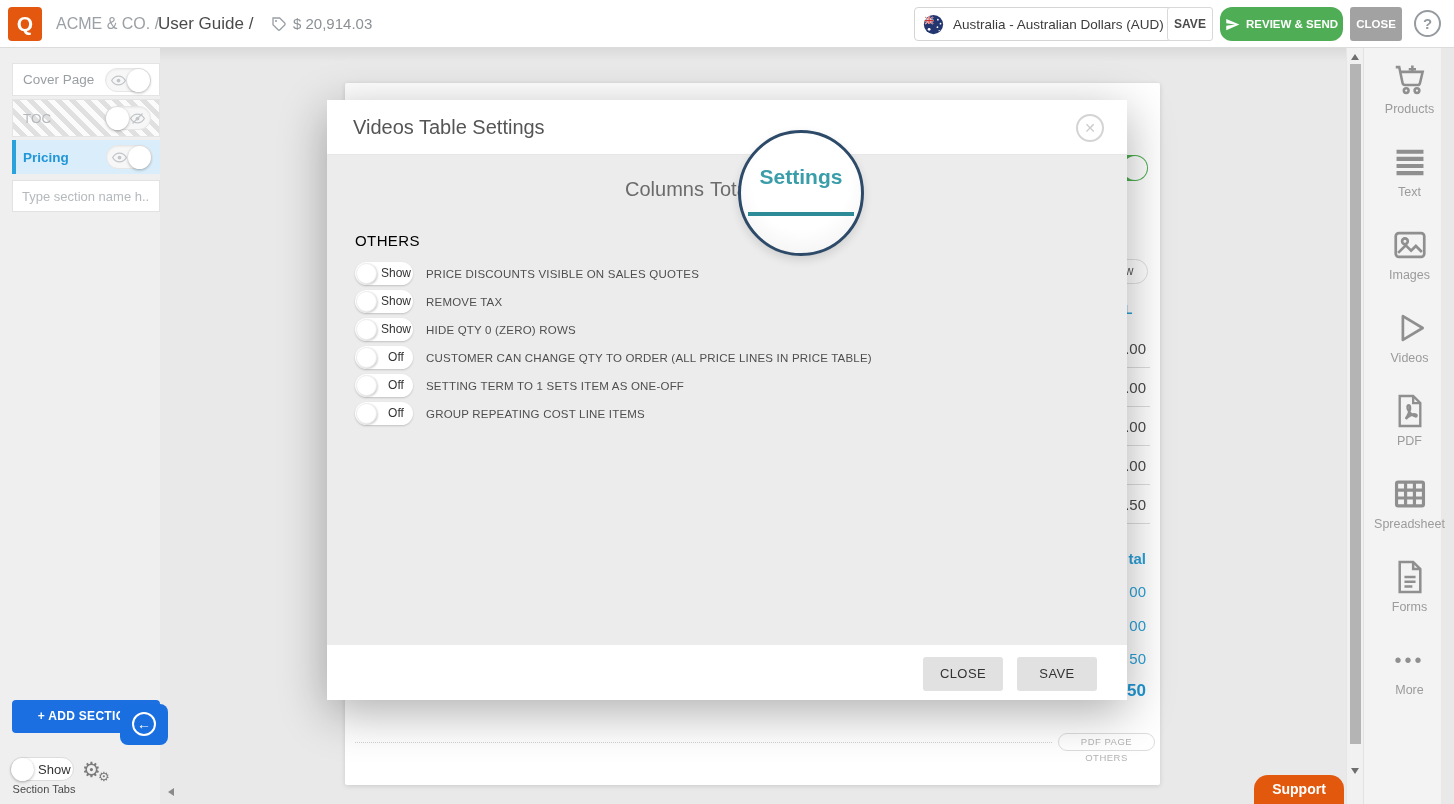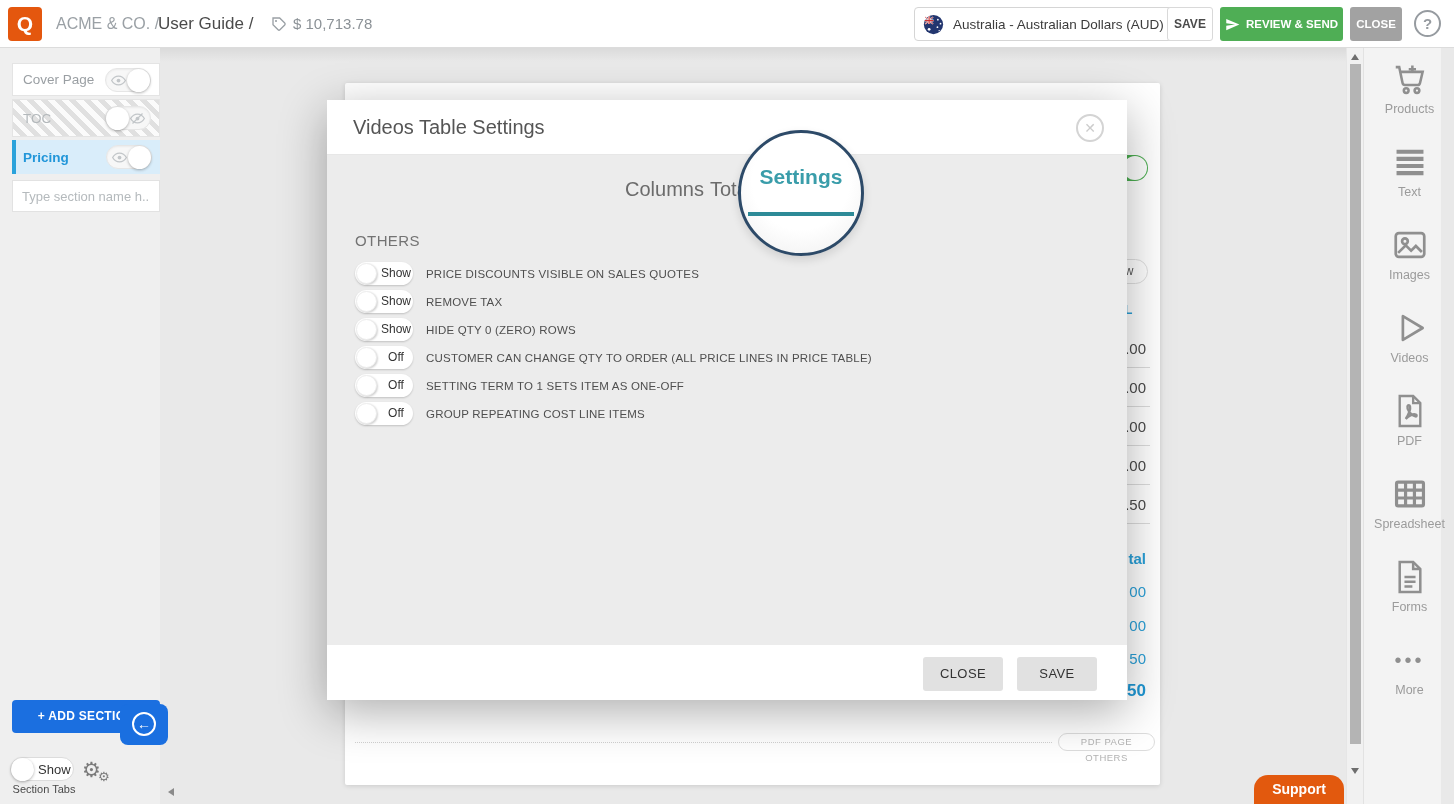--- a/index.html
+++ b/index.html
@@ -18,21 +18,21 @@
   .price { position:absolute; left:293px; top:0; line-height:48px; font-size:15px; color:#8b9196; }
   .currency { position:absolute; left:914px; top:7px; width:282px; height:34px; background:#fff;
     border:1px solid #d5d5d5; border-radius:4px; display:flex; align-items:center; padding:0 8px; cursor:pointer; }
   .flag { width:21px; height:21px; margin-right:9px; flex:0 0 auto; }
   .currency-label { font-size:13.5px; color:#3c3c3c; white-space:nowrap; }
   .currency-chev { margin-left:auto; width:12px; height:12px; color:#555; }
   .btn-save-top { position:absolute; left:1167px; top:7px; width:46px; height:34px; background:#fff;
     border:1px solid #d9d9d9; border-radius:3px; font-size:12px; font-weight:600; color:#4a4a4a;
     text-align:center; line-height:32px; cursor:pointer; }
   .btn-review { position:absolute; left:1220px; top:7px; width:123px; height:34px; background:#4fae55;
-    border-radius:3px; color:#fff; font-size:11.5px; font-weight:700; display:flex; align-items:center;
+    border-radius:12px; color:#fff; font-size:11.5px; font-weight:700; display:flex; align-items:center;
     justify-content:center; gap:6px; cursor:pointer; }
   .btn-close-top { position:absolute; left:1350px; top:7px; width:52px; height:34px; background:#a2a2a2;
     border-radius:3px; color:#fff; font-size:11.5px; font-weight:700; text-align:center; line-height:34px; cursor:pointer; }
   .help { position:absolute; left:1414px; top:10px; width:27px; height:27px; border:2px solid #969ba0;
     border-radius:50%; color:#969ba0; font-size:15px; font-weight:700; text-align:center; line-height:23px; cursor:pointer; }
 
   
   .lsidebar { position:absolute; left:0; top:48px; width:160px; height:756px; background:#efefef; z-index:20; }
   .sec { position:absolute; left:12px; width:148px; background:#fff; border:1px solid #e4e4e4;
     display:flex; align-items:center; cursor:pointer; }
@@ -103,21 +103,21 @@
   .modal-x { position:absolute; right:23px; top:14px; width:28px; height:28px; border:2px solid #d4d4d4;
     border-radius:50%; color:#ccc; font-size:14px; text-align:center; line-height:24px; cursor:pointer; }
   .mtab { position:absolute; top:78px; font-size:20px; color:#6b6b6b; cursor:pointer; }
   .mtab.columns { left:298px; } .mtab.totals { left:383px; }
   .magnifier { position:absolute; left:411px; top:30px; width:126px; height:126px; border:3px solid #2d4a68;
     border-radius:50%; background:radial-gradient(circle at 50% 40%, #ffffff 52%, #ededed 100%);
     overflow:hidden; box-shadow:0 4px 10px rgba(0,0,0,.12); }
   .mag-settings { position:absolute; left:0; top:32px; width:100%; text-align:center; font-size:21px;
     font-weight:700; color:#3a9daa; cursor:pointer; }
   .mag-underline { position:absolute; left:7px; top:79px; width:106px; height:4px; background:#2d8a97; }
-  .others { position:absolute; left:28px; top:132px; font-size:15px; color:#737373; letter-spacing:.4px; }
+  .others { position:absolute; left:28px; top:132px; font-size:15px; color:#000000; letter-spacing:.4px; }
   .srows { position:absolute; left:28px; top:162px; }
   .srow { display:flex; align-items:center; height:23px; margin-bottom:5px; }
   .spill { position:relative; width:58px; height:23px; background:#fff; border-radius:12px;
     box-shadow:0 1px 2px rgba(0,0,0,.18); flex:0 0 auto; cursor:pointer; }
   .spill .knob { position:absolute; left:1px; top:1px; width:21px; height:21px; background:#fff;
     border:1px solid #ededed; border-radius:50%; box-shadow:1px 1px 2px rgba(0,0,0,.18); }
   .spill .state { position:absolute; left:25px; top:0; width:32px; text-align:center; line-height:23px;
     font-size:12px; color:#333; }
   .srow .slabel { margin-left:13px; font-size:11.5px; color:#4f4f4f; letter-spacing:.2px; white-space:nowrap; }
   .modal-foot { position:absolute; left:0; top:545px; width:800px; height:55px; background:#fff; }
@@ -183,21 +183,21 @@
   </div>
 
   <div class="topbar">
     <div class="logo">Q</div>
     <div class="bc-co">ACME &amp; CO. /</div>
     <div class="bc-pg">User Guide /</div>
     <svg class="tagico" viewBox="0 0 24 24" fill="none" stroke="currentColor" stroke-width="2">
       <path d="M20.6 13.4 13.4 20.6a2 2 0 0 1-2.8 0L3 13V3h10l7.6 7.6a2 2 0 0 1 0 2.8z"></path>
         <circle cx="7.5" cy="7.5" r="1.6" fill="currentColor" stroke="none"></circle>
     </svg>
-    <div class="price">$ 10,713.78</div>
+    <div class="price">$ 20,914.03</div>
 
     <div class="currency">
       <svg class="flag" viewBox="0 0 24 24">
         <circle cx="12" cy="12" r="11" fill="#23366f"></circle>
         <g stroke="#fff" stroke-width="1.6">
             <path d="M2.5 3.5l9 8M11.5 3.5l-9 8"></path>
           </g>
         <g stroke="#c33" stroke-width="0.9">
             <path d="M2.5 3.5l9 8M11.5 3.5l-9 8"></path>
           </g>

